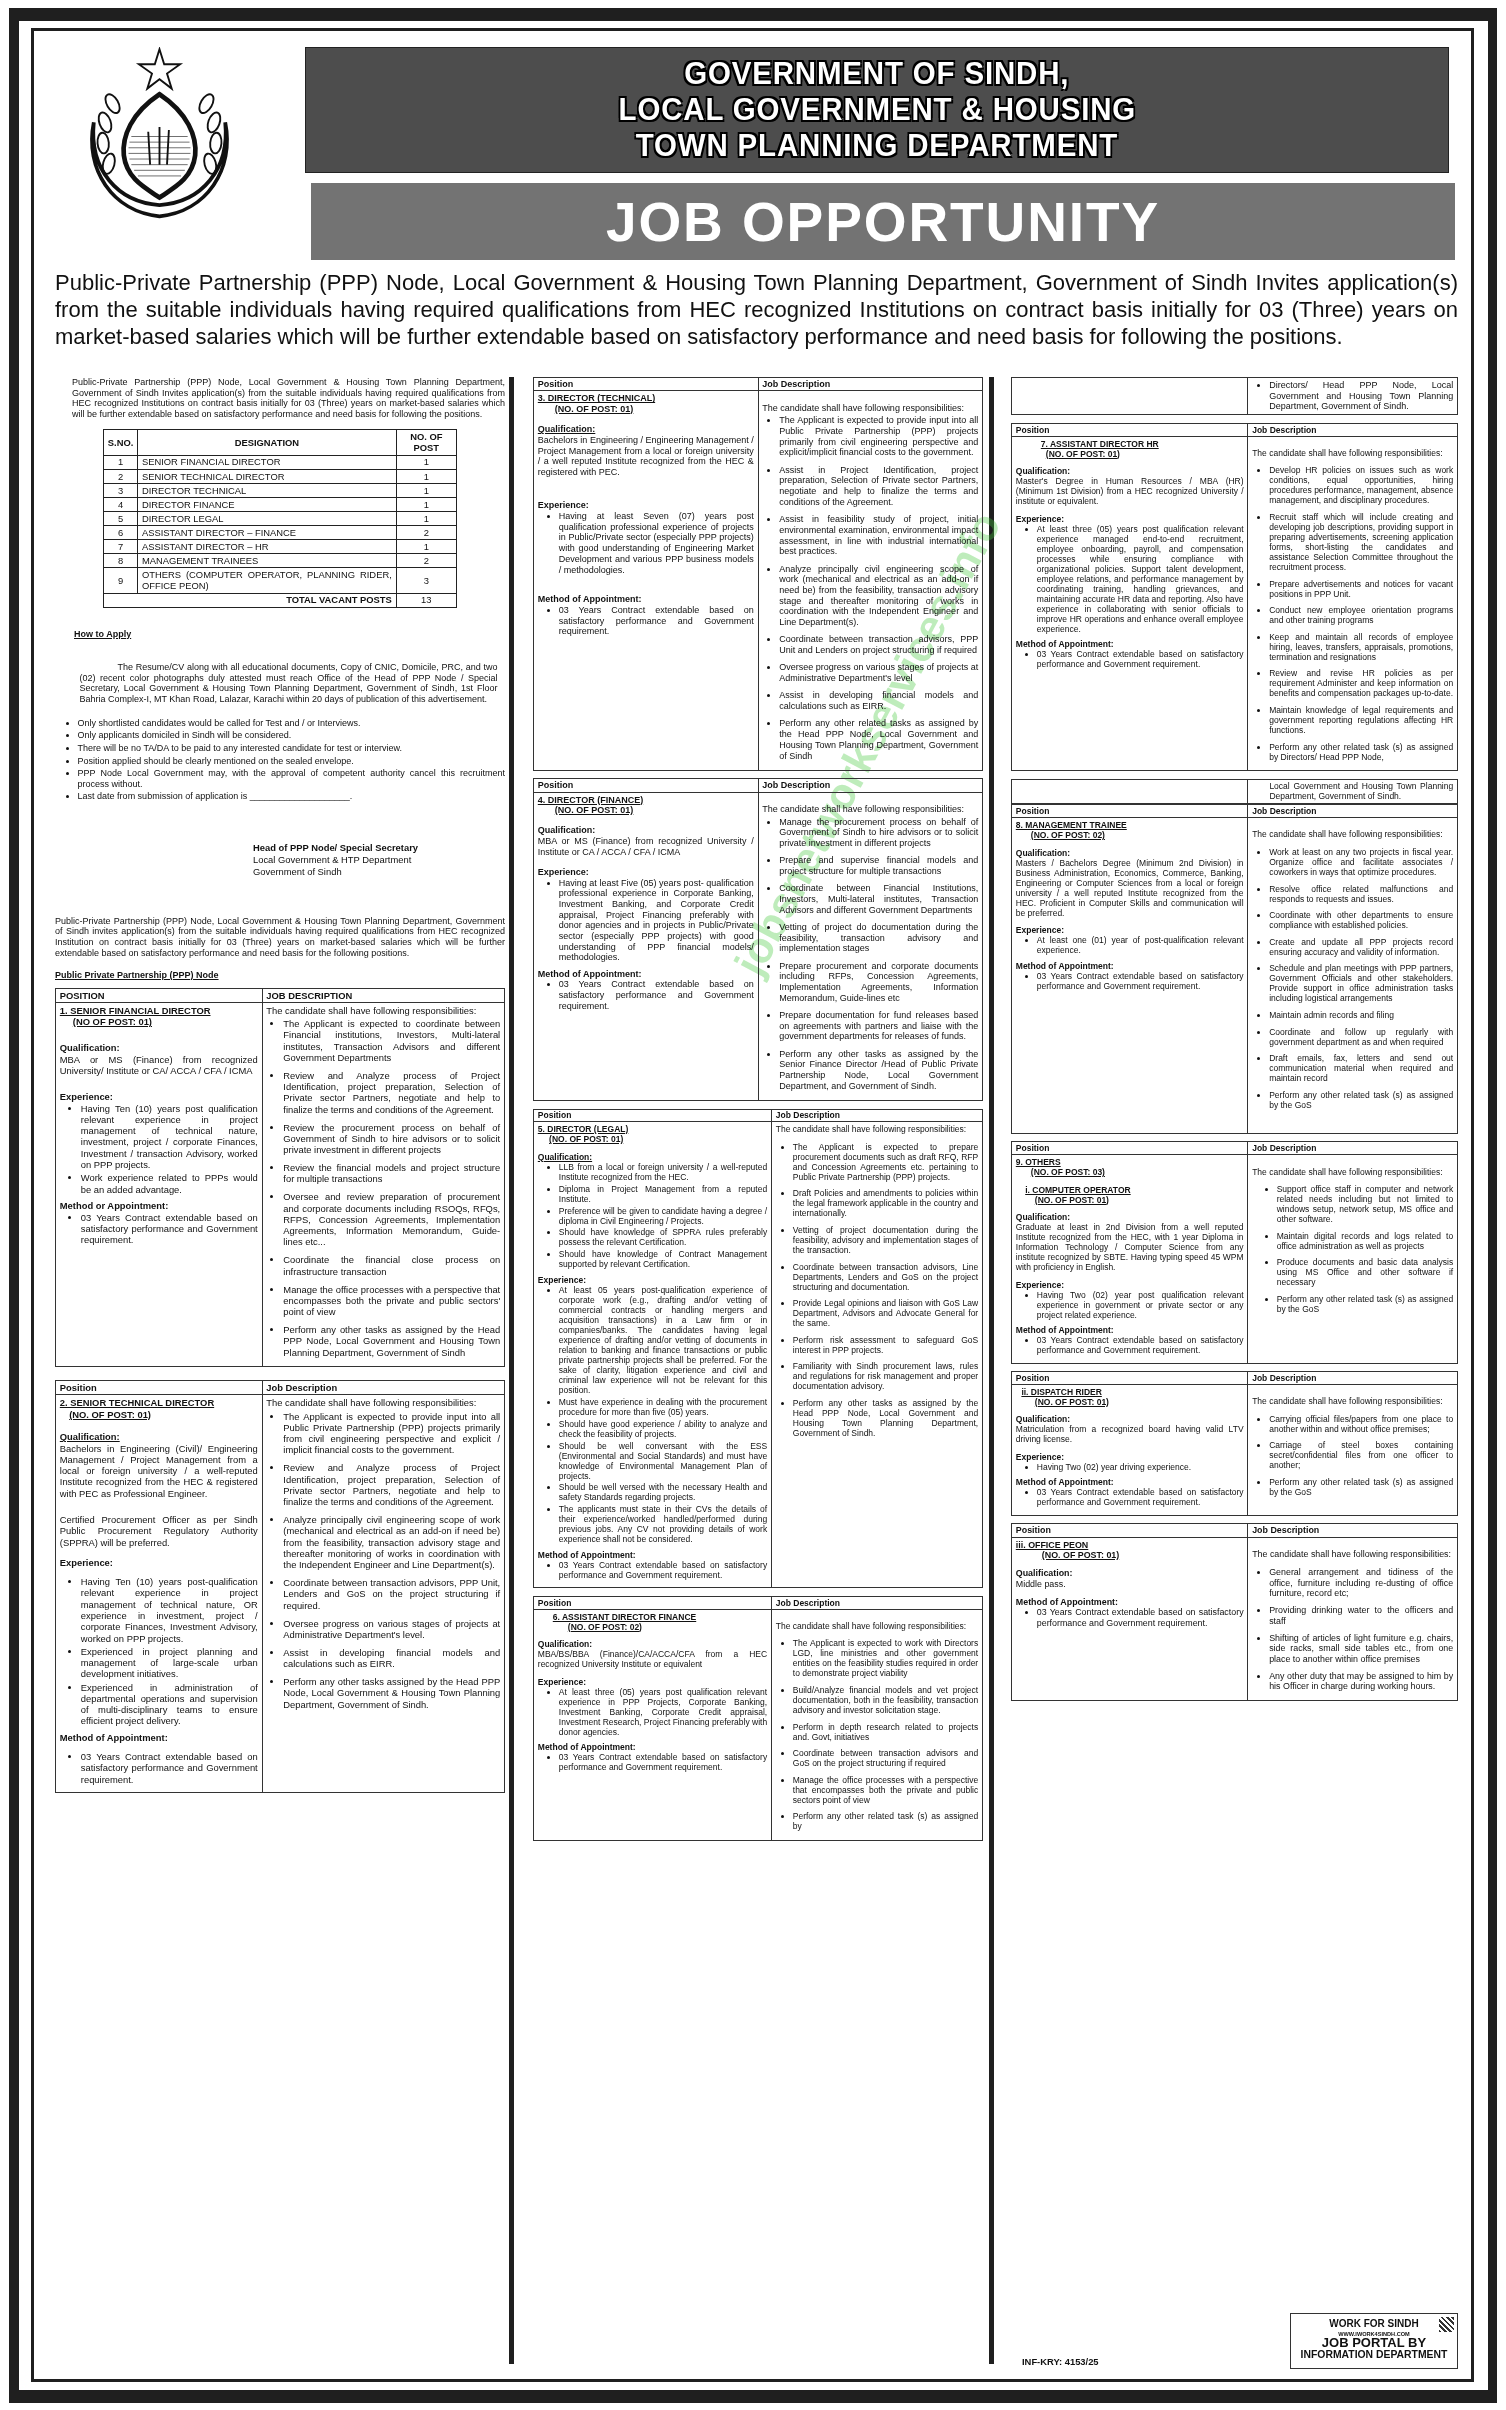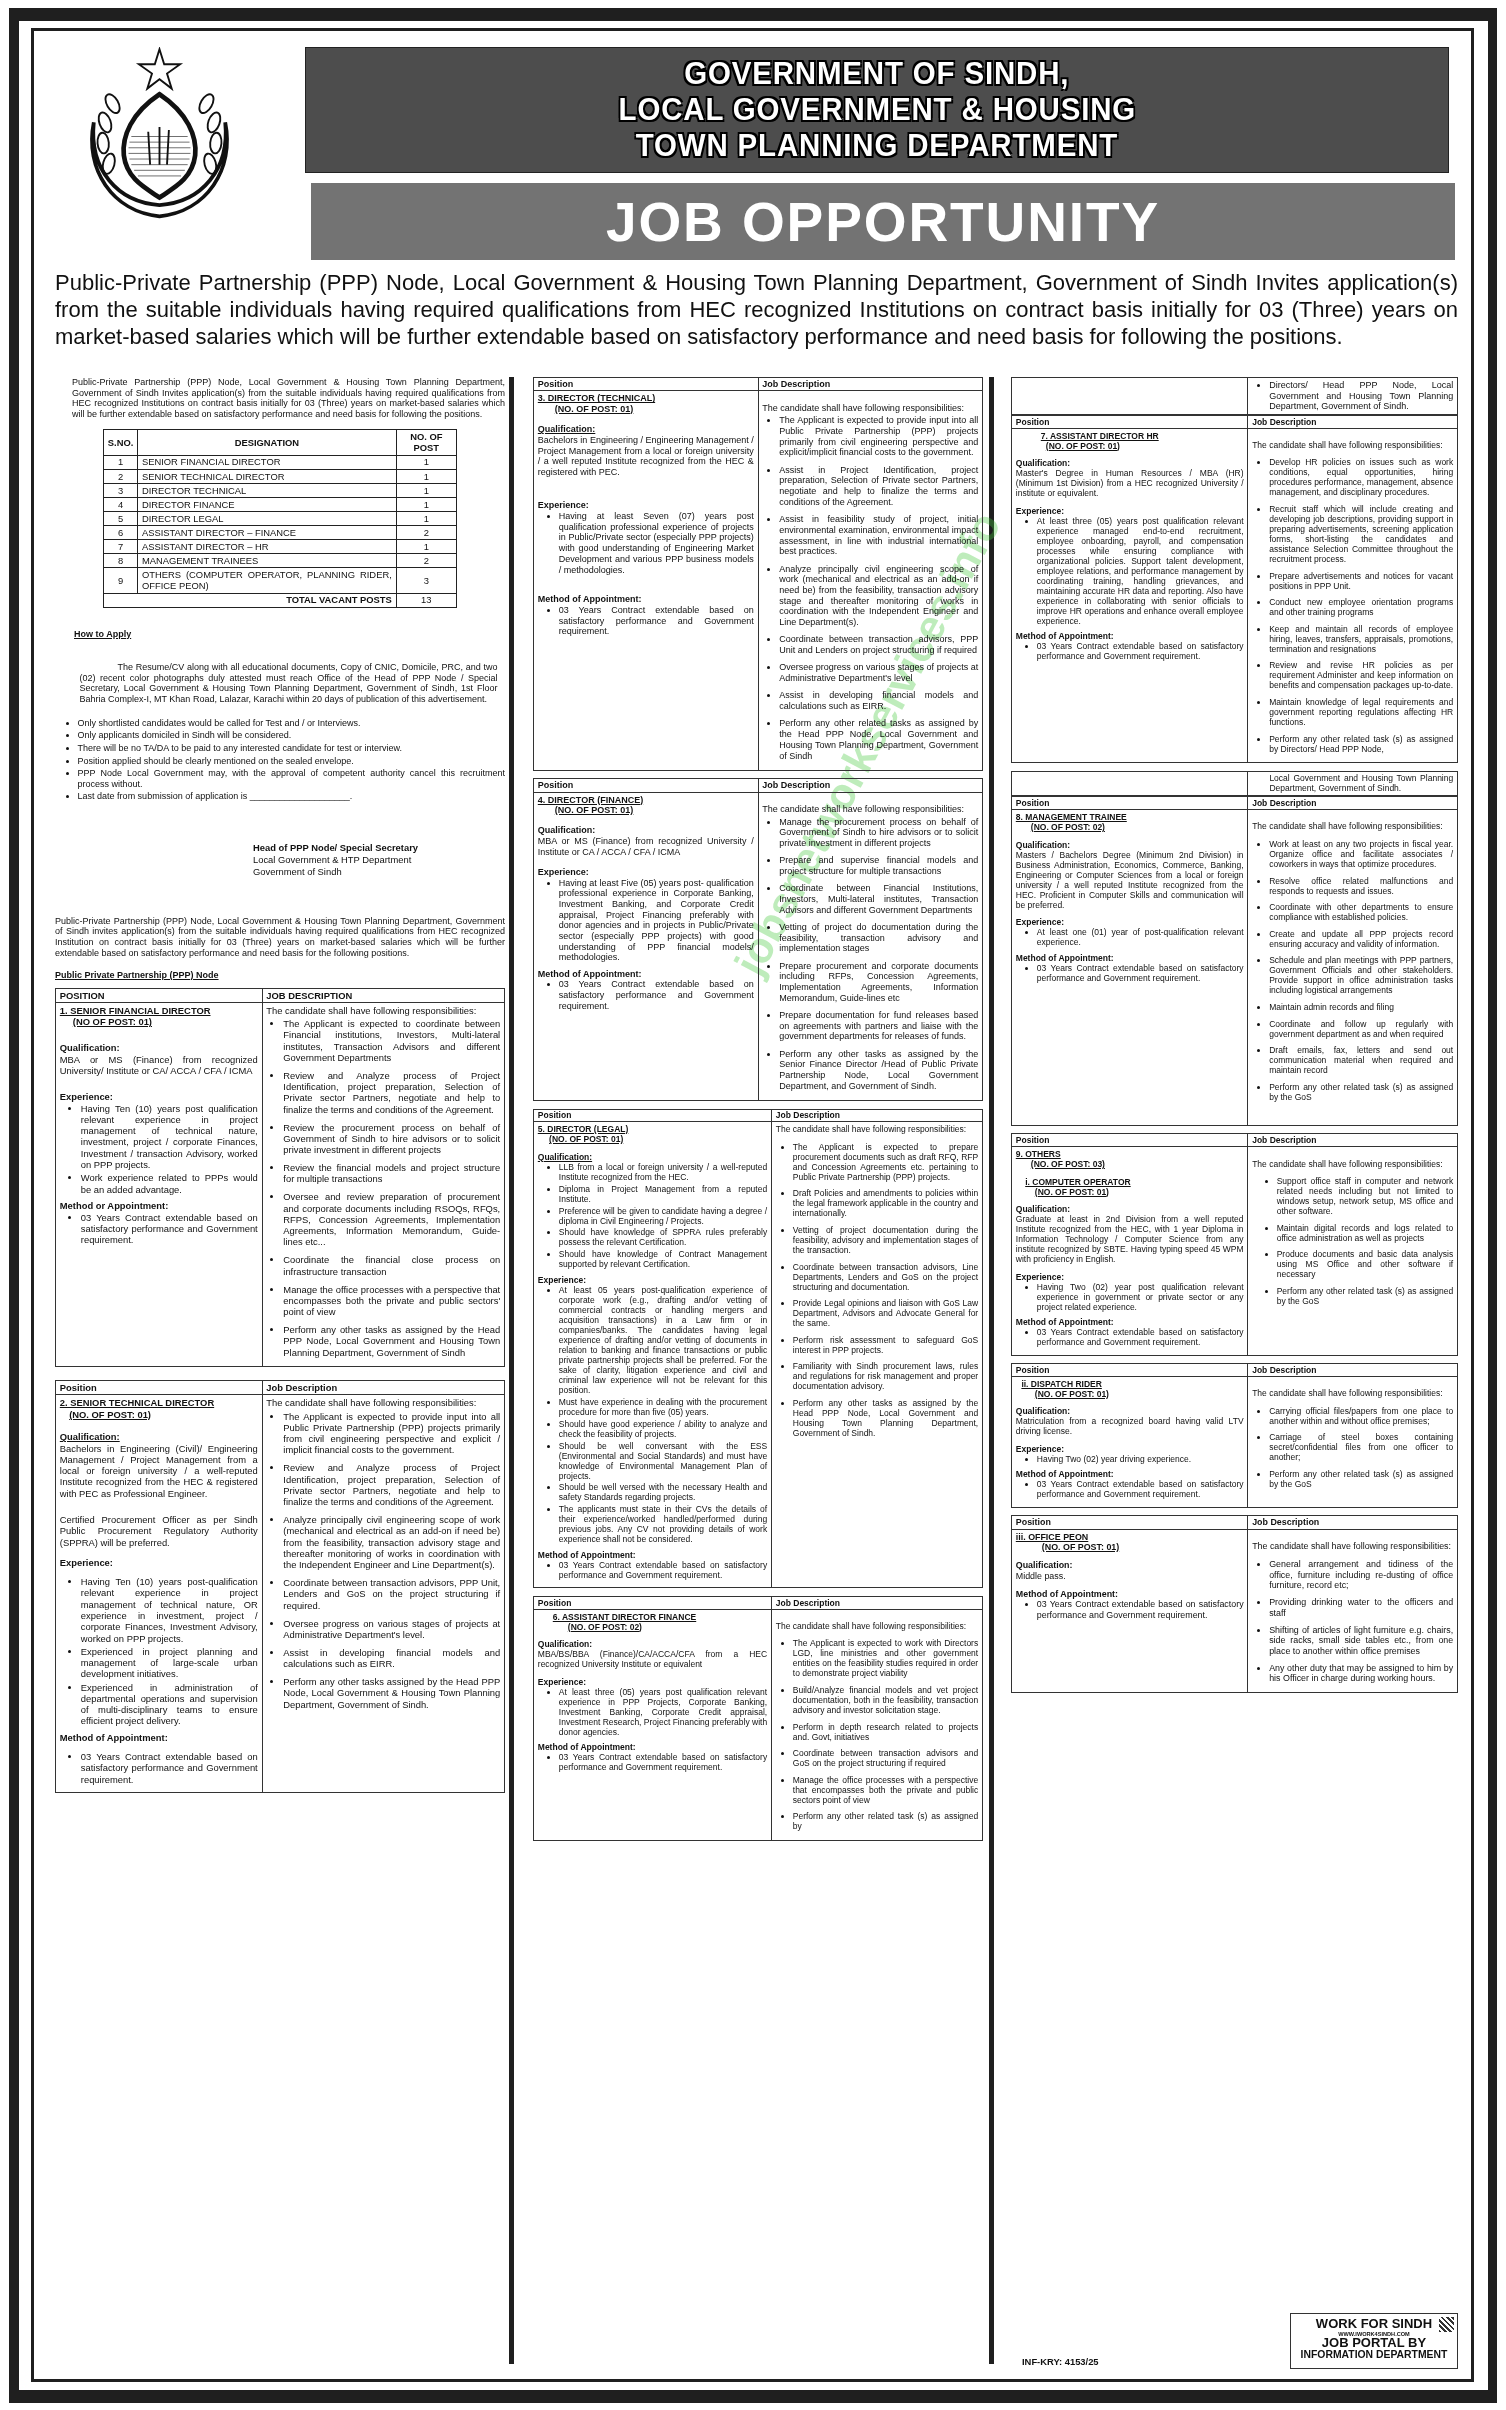--- a/index.html
+++ b/index.html
@@ -37,21 +37,21 @@
   table.job td { border: 1.4px solid #333; vertical-align: top; padding: 1.9px 3.8px; text-align: justify; }
   table.job td.h { font-weight: 700; padding: 0.9px 3.8px; }
   .pos-title { font-weight: 700; text-decoration: underline; }
   .sec { font-weight: 700; margin-top: 5.6px; }
   .jd ul { margin: 1.9px 0 0 0; padding-left: 17px; }
   .jd li { margin-bottom: 6.6px; }
   .watermark { position: absolute; left: 725px; top: 960px; font-size: 43px; color: rgba(70,200,60,0.35); transform: rotate(-62deg); transform-origin: left top; white-space: nowrap; font-weight: 700; pointer-events: none; }
 
   .footer-ref { position: absolute; left: 1022px; top: 2356px; font-size: 9.4px; font-weight: 700; }
   .portal { position: absolute; left: 1290px; top: 2313px; width: 168px; height: 56px; border: 0.9px solid #333; text-align: center; font-weight: 700; box-sizing: border-box; }
-  .portal .t1 { font-size: 13px; line-height: 15px; margin-top: 1.9px; }
+  .portal .t1 { font-size: 10px; line-height: 15px; margin-top: 1.9px; }
   .portal .t2 { font-size: 5.6px; line-height: 7.5px; }
   .portal .t3 { font-size: 13px; line-height: 10.4px; }
   .portal .t4 { font-size: 10.4px; line-height: 11.3px; }
   .qr { position: absolute; right: 2.8px; top: 2.8px; width: 15px; height: 15px; background: repeating-linear-gradient(45deg,#333 0 1.9px,#fff 1.9px 3.8px); }
 </style>
 </head>
 <body>
 
 <div class="outer"></div>
 <div class="gap"></div>
@@ -415,21 +415,21 @@
           <li>Manage the office processes with a perspective that encompasses both the private and public sectors point of view</li>
               <li>Perform any other related task (s) as assigned by</li>
         </ul>
       </td>
     </tr>
   </tbody>
     </table>
 </div>
 
 <div class="col col3 small">
-  <table class="job" style="margin-bottom:0">
+  <table class="job" style="margin-bottom:8px">
     <tbody>
         <tr>
       <td style="width:53%"></td>
       <td class="jd">
             <ul style="margin:0">
               <li style="margin:0">Directors/ Head PPP Node, Local Government and Housing Town Planning Department, Government of Sindh.</li>
             </ul>
           </td>
     </tr>
   </tbody>

